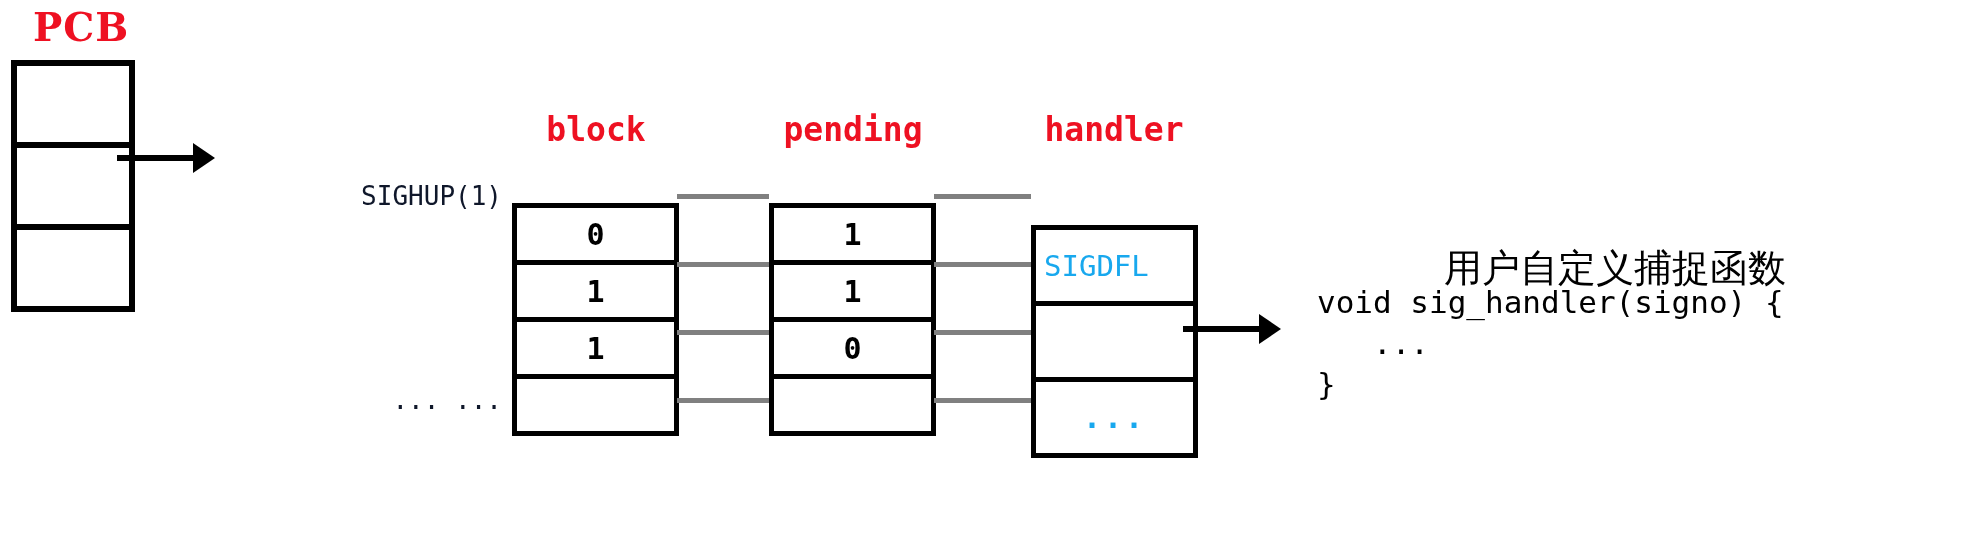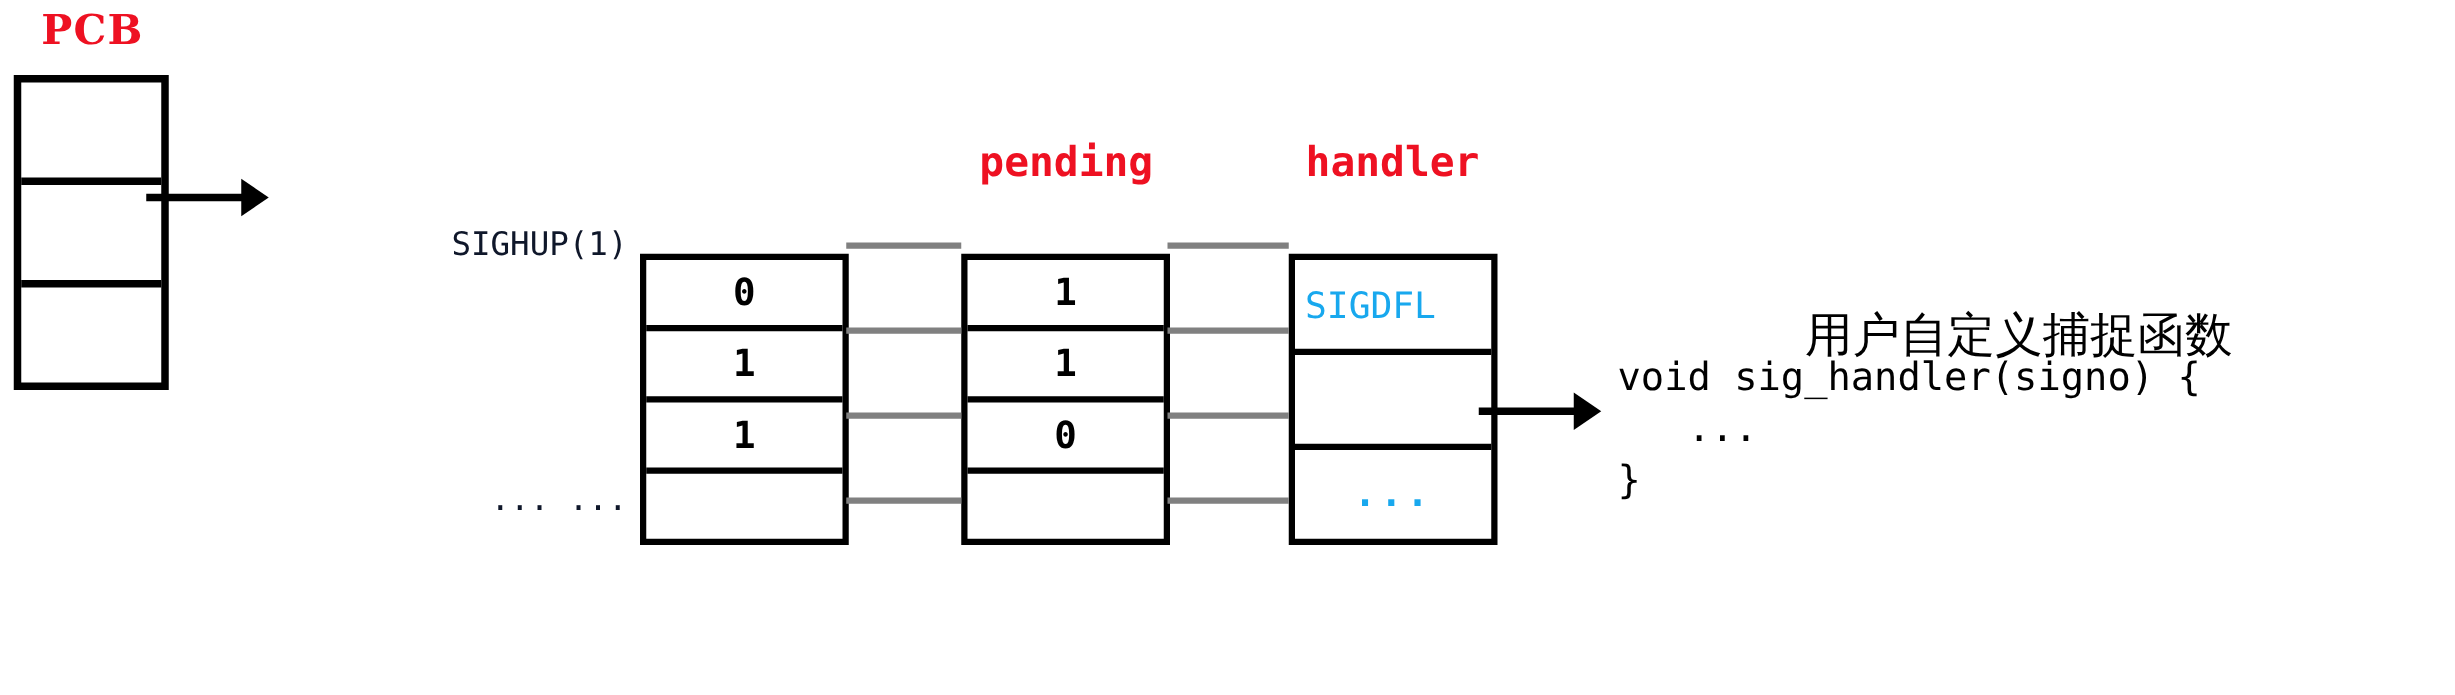--- a/index.html
+++ b/index.html
@@ -18,21 +18,21 @@
     overflow: hidden;
   }
   .abs { position: absolute; }
 
   
   #pcb-title {
     left: 33px;
     top: 4px;
     font-family: "DejaVu Serif", "Liberation Serif", serif;
     font-weight: bold;
-    font-size: 33px;
+    font-size: 39px;
     color: #ee1122;
     letter-spacing: 1px;
   }
   #pcb-box {
     left: 11px;
     top: 60px;
     width: 124px;
     height: 252px;
     border: 6px solid #000000;
     box-sizing: border-box;
@@ -128,20 +128,21 @@
     font-family: "DejaVu Sans", "Liberation Sans", sans-serif;
     font-size: 38px;
     color: #000000;
     white-space: pre;
   }
   .code-line {
     font-family: "DejaVu Sans Mono", "Liberation Mono", monospace;
     font-size: 31px;
     color: #000000;
     white-space: pre;
+    margin-left: 23px;
   }
 </style>
 </head>
 <body>
 
 <div id="canvas">
 
   <div class="abs" id="pcb-title">PCB</div>
 
   <div class="abs" id="pcb-box">
@@ -149,38 +150,39 @@
     <div class="pcb-row"></div>
     <div class="pcb-row"></div>
   </div>
 
   <div class="abs arrow-line" style="left:117px; top:155px; width:80px;"></div>
   <div class="abs arrow-head" style="left:193px; top:143px;"></div>
 
   <div class="abs sig-label" style="top:181px;">SIGHUP(1)</div>
   <div class="abs sig-label" style="top:385px;">... ...</div>
 
+  <div class="abs col-header" style="left:436px; top:110px; width:320px;">block</div>
   <div class="abs col-header" style="left:954px; top:110px; width:320px;">handler</div>
   <div class="abs col-header" style="left:693px; top:110px; width:320px;">pending</div>
 
   <div class="abs col-table" style="left:512px;">
     <div class="cell">0</div>
     <div class="cell">1</div>
     <div class="cell">1</div>
     <div class="cell"></div>
   </div>
 
   <div class="abs col-table" style="left:769px;">
     <div class="cell">1</div>
     <div class="cell">1</div>
     <div class="cell">0</div>
     <div class="cell"></div>
   </div>
 
-  <div class="abs col-table" style="left:1031px;">
+  <div class="abs col-table" style="left:1031px;margin-top:22px;">
     <div class="cell handler-cell">SIGDFL</div>
     <div class="cell handler-cell"></div>
     <div class="cell dots-cell">...</div>
   </div>
 
   <div class="abs gray-link" style="left:677px; top:194px;"></div>
   <div class="abs gray-link" style="left:677px; top:262px;"></div>
   <div class="abs gray-link" style="left:677px; top:330px;"></div>
   <div class="abs gray-link" style="left:677px; top:398px;"></div>
 

